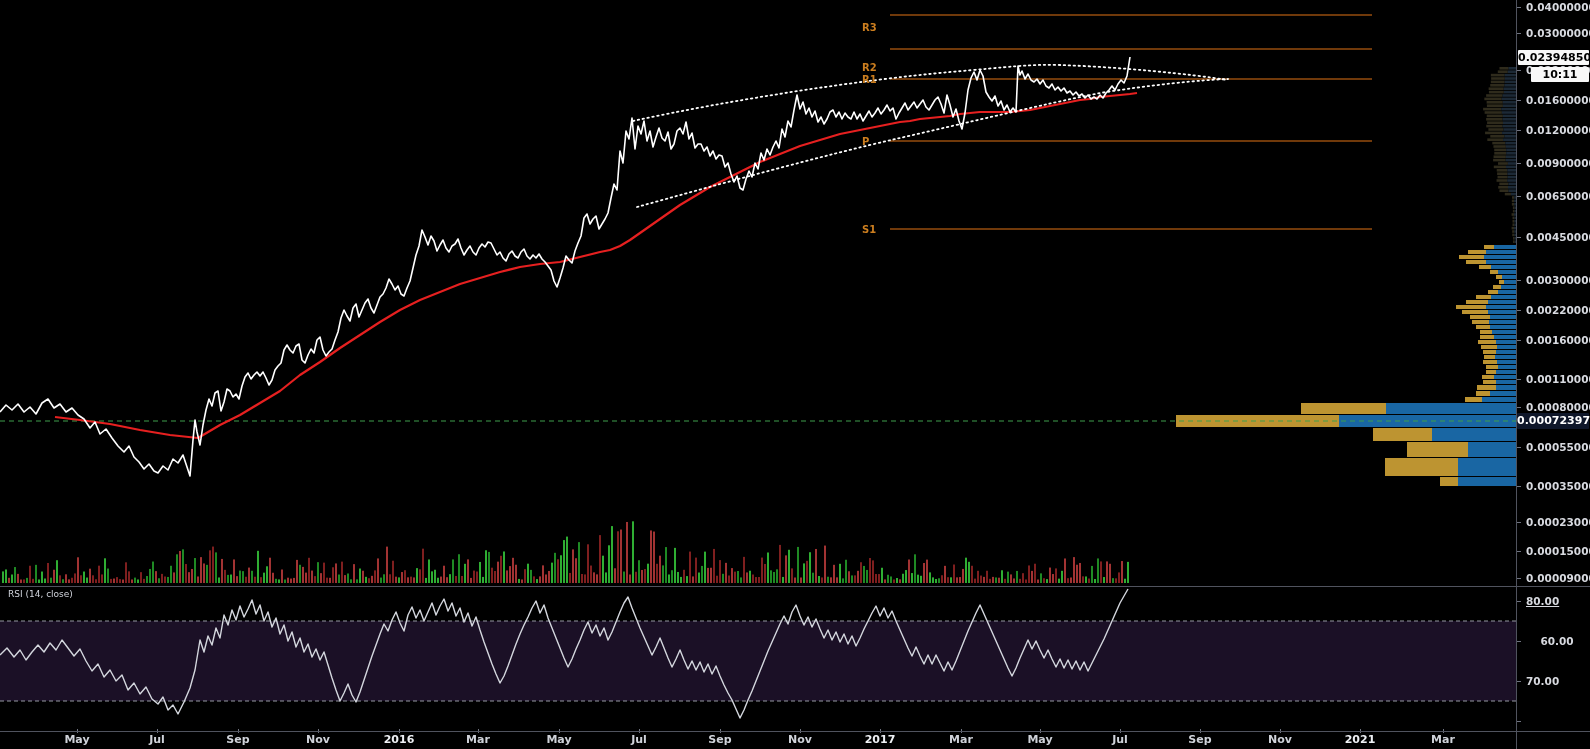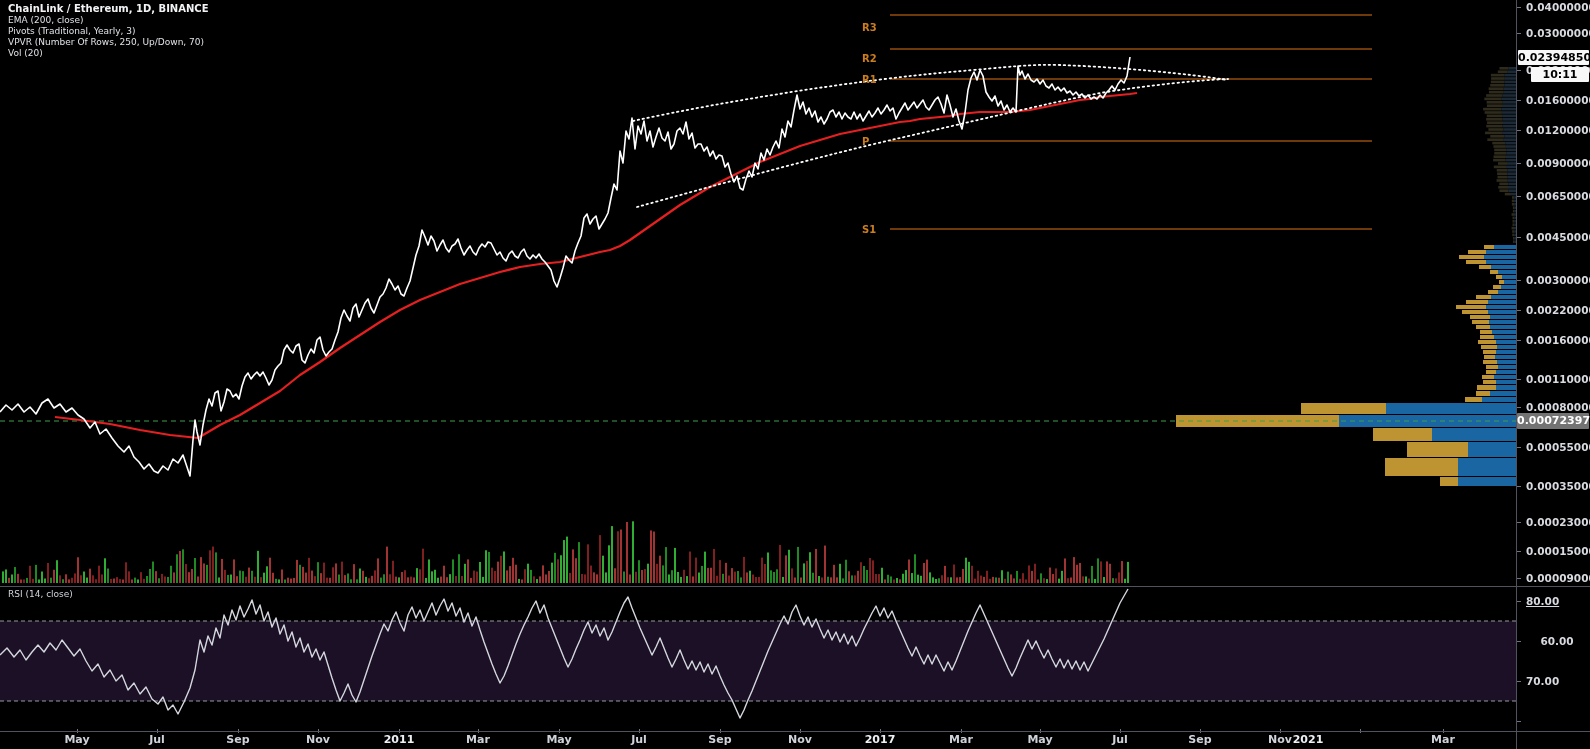--- a/index.html
+++ b/index.html
@@ -21,21 +21,21 @@
   .t-label{font-size:11px;font-weight:bold;color:#cfd2d9;transform:translateX(-50%);
            top:733px;z-index:2;white-space:nowrap;}
   .t-label.year{color:#eef0f4;}
   .t-tick{top:729px;width:1px;height:4px;background:#6f7380;z-index:2;}
   
   .pv-label{font-size:10px;font-weight:bold;color:#cc7e1f;z-index:3;transform:translateY(-50%);}
   
   .badge{z-index:6;font-size:11px;font-weight:bold;text-align:center;
          border-radius:1px;line-height:15px;}
   .badge.white{background:#f8f8f8;color:#000;}
-  .badge.green{background:#737373;color:#fff;line-height:16px;}
+  .badge.green{background:#0f172a;color:#fff;line-height:16px;}
   svg{position:absolute;left:0;top:0;}
 </style>
 </head>
 <body>
 
 <div id="app">
 
   <svg id="main-svg" width="1516" height="583" viewBox="0 0 1516 583">
       <rect x="1499.464723144524" y="67" width="9.094402270511782" height="2.6" fill="#2f2b1c"></rect>
       <rect x="1508.5591254150359" y="67" width="7.440874584964187" height="2.6" fill="#1c2936"></rect>
@@ -603,27 +603,20 @@
       <path d="M 637 207 C 720 184, 820 156, 900 138 C 970 122, 1040 105, 1100 93 C 1150 85, 1200 80, 1228 79" fill="none" stroke="#ffffff" stroke-width="1.8" stroke-dasharray="1.5 3.5" stroke-linecap="round"></path>
     </svg>
 
   <svg id="rsi-svg" width="1516" height="143" viewBox="0 0 1516 143" style="top:588px;">
       <rect x="0" y="33" width="1516" height="80" fill="#1b1026"></rect>
       <line x1="0" y1="33" x2="1516" y2="33" stroke="#9598a1" stroke-width="1" stroke-dasharray="4 3"></line>
       <line x1="0" y1="113" x2="1516" y2="113" stroke="#9598a1" stroke-width="1" stroke-dasharray="4 3"></line>
       <path d="M0 67 L7 60 L14 69 L20 62 L26 72 L32 64 L38 57 L44 64 L50 55 L56 62 L62 52 L68 60 L74 68 L80 61 L86 73 L92 83 L98 76 L104 89 L110 82 L116 93 L122 87 L128 102 L134 95 L140 106 L146 99 L152 111 L158 116 L163 109 L168 122 L173 117 L178 126 L184 114 L190 100 L195 82 L200 52 L204 64 L208 48 L212 57 L216 40 L220 50 L224 27 L228 37 L232 22 L236 32 L240 18 L244 29 L248 21 L252 12 L256 26 L260 17 L264 33 L268 24 L272 39 L276 30 L280 46 L284 37 L288 53 L292 44 L296 59 L300 50 L304 64 L308 56 L312 69 L316 61 L320 72 L324 64 L328 77 L332 90 L336 102 L340 113 L344 105 L348 96 L352 107 L356 114 L360 104 L364 92 L368 80 L372 68 L376 57 L380 46 L384 36 L388 43 L392 32 L396 24 L400 35 L404 43 L408 27 L412 19 L416 30 L420 22 L424 33 L428 24 L432 15 L436 27 L440 18 L444 11 L448 23 L452 15 L456 28 L460 20 L464 34 L468 25 L472 38 L476 29 L480 42 L484 54 L488 65 L492 76 L496 86 L500 95 L504 88 L508 78 L512 67 L516 56 L520 46 L524 37 L528 29 L532 20 L536 13 L540 25 L544 17 L548 30 L552 40 L556 50 L560 60 L564 70 L568 79 L572 71 L576 61 L580 52 L584 42 L588 34 L592 45 L596 37 L600 48 L604 40 L608 52 L612 44 L616 34 L620 24 L624 15 L628 9 L632 20 L636 30 L640 40 L644 49 L648 58 L652 67 L656 59 L660 50 L664 60 L668 70 L672 79 L676 71 L680 62 L684 72 L688 81 L692 73 L696 82 L700 74 L704 84 L708 76 L712 86 L716 78 L720 88 L724 97 L728 105 L732 112 L736 121 L740 130 L744 122 L748 112 L752 103 L756 93 L760 83 L764 73 L768 63 L772 54 L776 45 L780 36 L784 28 L788 36 L792 24 L796 17 L800 28 L804 37 L808 29 L812 39 L816 31 L820 41 L824 50 L828 42 L832 52 L836 44 L840 54 L844 46 L848 56 L852 48 L856 58 L860 50 L864 41 L868 33 L872 25 L876 18 L880 28 L884 20 L888 30 L892 23 L896 33 L900 42 L904 51 L908 60 L912 68 L916 59 L920 68 L924 76 L928 67 L932 76 L936 67 L940 75 L944 83 L948 74 L952 82 L956 73 L960 63 L964 53 L968 43 L972 34 L976 25 L980 17 L984 26 L988 35 L992 44 L996 53 L1000 62 L1004 71 L1008 80 L1012 88 L1016 80 L1020 70 L1024 61 L1028 52 L1032 61 L1036 53 L1040 62 L1044 70 L1048 62 L1052 71 L1056 79 L1060 71 L1064 80 L1068 72 L1072 81 L1076 73 L1080 82 L1084 74 L1088 83 L1092 75 L1096 67 L1100 59 L1104 51 L1108 42 L1112 33 L1116 24 L1120 15 L1124 8 L1128 1" fill="none" stroke="#d4d7de" stroke-width="1.4" stroke-linejoin="round"></path>
     </svg>
 
-  <div class="abs legend">
-    <div class="title">ChainLink / Ethereum, 1D, BINANCE</div>
-    <div class="ind">EMA (200, close)</div>
-    <div class="ind">Pivots (Traditional, Yearly, 3)</div>
-    <div class="ind">VPVR (Number Of Rows, 250, Up/Down, 70)</div>
-    <div class="ind">Vol (20)</div>
-  </div>
   <div class="abs rsi-legend">RSI (14, close)</div>
 
   <div class="abs vsep"></div>
   <div class="abs hsep" style="top:586px;"></div>
   <div class="abs hsep" style="top:731px;"></div>
 
   <div id="price-axis">
       <div class="abs pr-tick" style="top: 7px;"></div>
       <div class="abs pr-label" style="top: 1px;">0.04000000</div>
       <div class="abs pr-tick" style="top: 33px;"></div>
@@ -674,21 +667,21 @@
   <div id="time-axis">
       <div class="abs t-tick" style="left: 77px;"></div>
       <div class="abs t-label" style="left: 77px;">May</div>
       <div class="abs t-tick" style="left: 157px;"></div>
       <div class="abs t-label" style="left: 157px;">Jul</div>
       <div class="abs t-tick" style="left: 238px;"></div>
       <div class="abs t-label" style="left: 238px;">Sep</div>
       <div class="abs t-tick" style="left: 318px;"></div>
       <div class="abs t-label" style="left: 318px;">Nov</div>
       <div class="abs t-tick" style="left: 399px;"></div>
-      <div class="abs t-label year" style="left: 399px;">2011</div>
+      <div class="abs t-label year" style="left: 399px;">2016</div>
       <div class="abs t-tick" style="left: 478px;"></div>
       <div class="abs t-label" style="left: 478px;">Mar</div>
       <div class="abs t-tick" style="left: 559px;"></div>
       <div class="abs t-label" style="left: 559px;">May</div>
       <div class="abs t-tick" style="left: 639px;"></div>
       <div class="abs t-label" style="left: 639px;">Jul</div>
       <div class="abs t-tick" style="left: 720px;"></div>
       <div class="abs t-label" style="left: 720px;">Sep</div>
       <div class="abs t-tick" style="left: 800px;"></div>
       <div class="abs t-label" style="left: 800px;">Nov</div>
@@ -698,27 +691,27 @@
       <div class="abs t-label" style="left: 961px;">Mar</div>
       <div class="abs t-tick" style="left: 1040px;"></div>
       <div class="abs t-label" style="left: 1040px;">May</div>
       <div class="abs t-tick" style="left: 1120px;"></div>
       <div class="abs t-label" style="left: 1120px;">Jul</div>
       <div class="abs t-tick" style="left: 1200px;"></div>
       <div class="abs t-label" style="left: 1200px;">Sep</div>
       <div class="abs t-tick" style="left: 1280px;"></div>
       <div class="abs t-label" style="left: 1280px;">Nov</div>
       <div class="abs t-tick" style="left: 1360px;"></div>
-      <div class="abs t-label year" style="left: 1308px; text-align: right;">2021</div>
+      <div class="abs t-label year" style="left: 1360px; text-align: right;">2021</div>
       <div class="abs t-tick" style="left: 1443px;"></div>
       <div class="abs t-label" style="left: 1443px;">Mar</div>
     </div>
   <div id="pivot-labels">
       <div class="abs pv-label" style="left: 862px; top: 27px;">R3</div>
-      <div class="abs pv-label" style="left: 862px; top: 58px;">R2</div>
+      <div class="abs pv-label" style="left: 862px; top: 67px;">R2</div>
       <div class="abs pv-label" style="left: 862px; top: 79px;">R1</div>
       <div class="abs pv-label" style="left: 862px; top: 141px;">P</div>
       <div class="abs pv-label" style="left: 862px; top: 229px;">S1</div>
     </div>
 
   <div class="abs badge white" style="left: 1518px; width: 71px; height: 15px; top: 50px;" id="badge-last">0.02394850</div>
   <div class="abs badge white" style="left: 1531px; width: 58px; height: 15px; top: 67px;" id="badge-countdown">10:11</div>
   <div class="abs badge green" style="left: 1517px; width: 72px; height: 16px; top: 413px;" id="badge-poc">0.00072397</div>
 </div>
 

